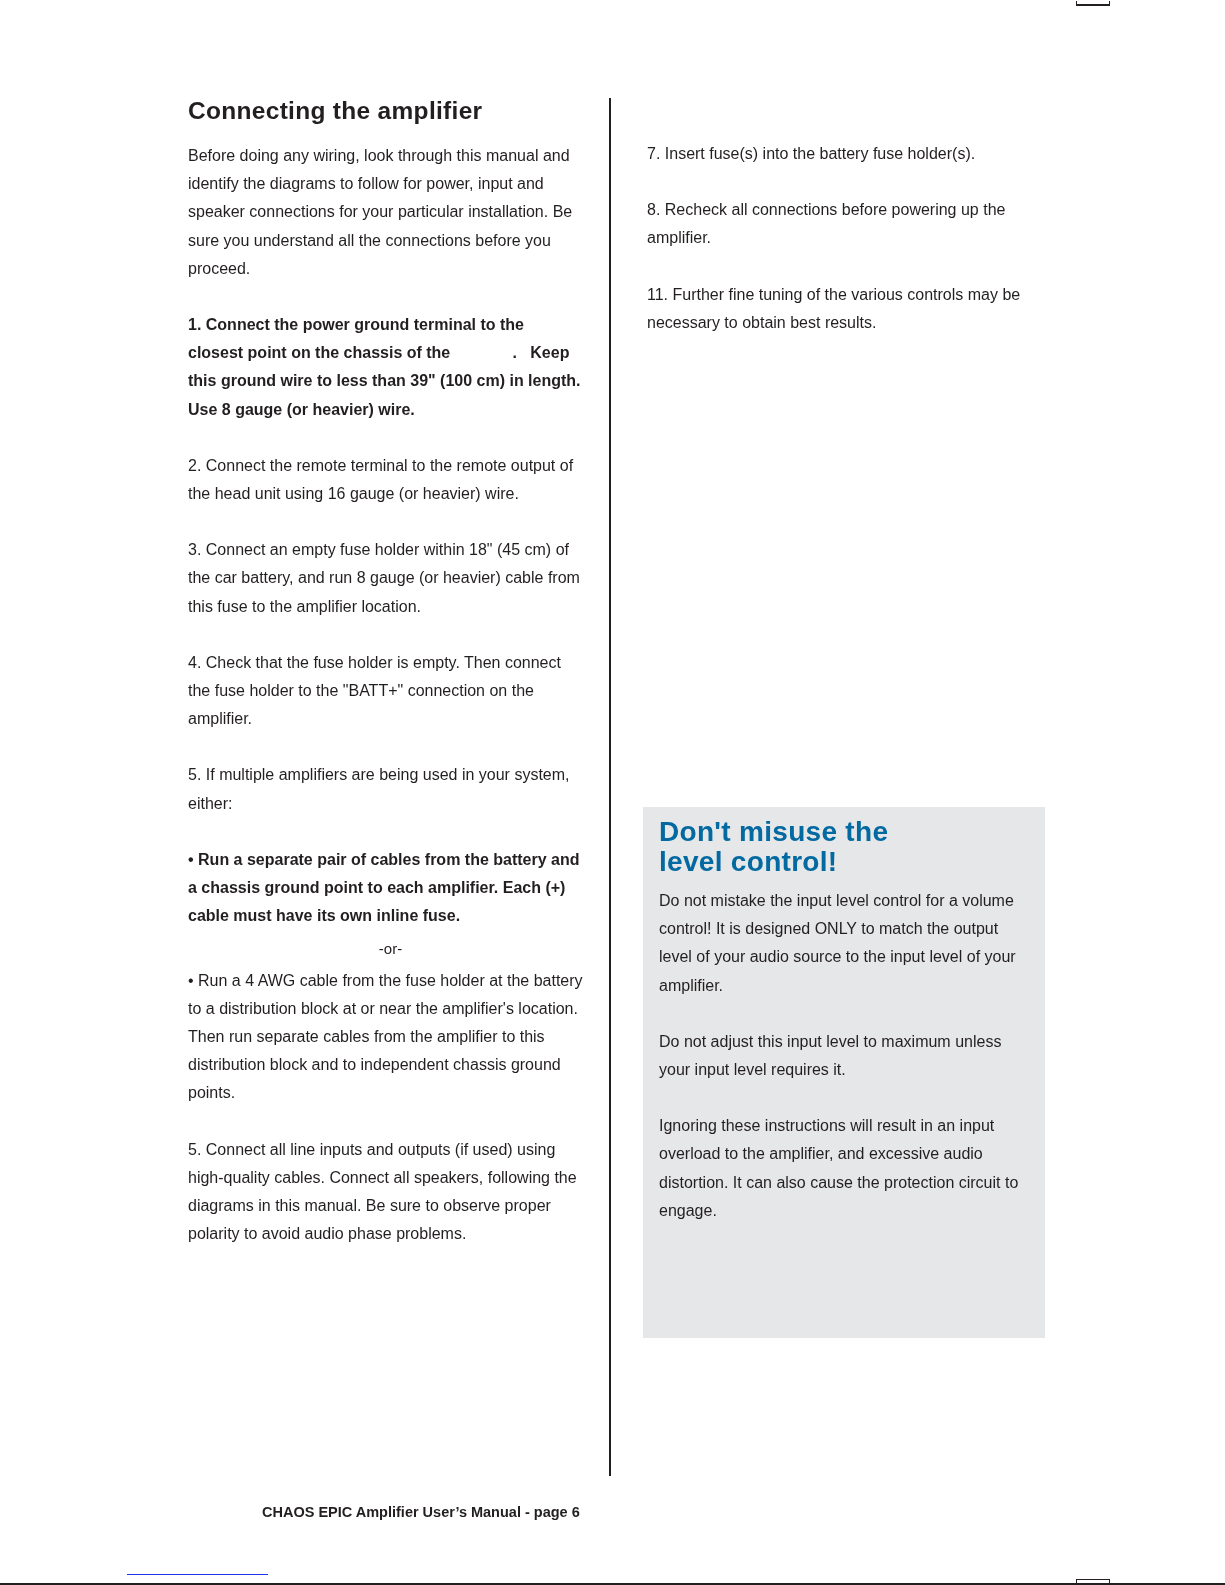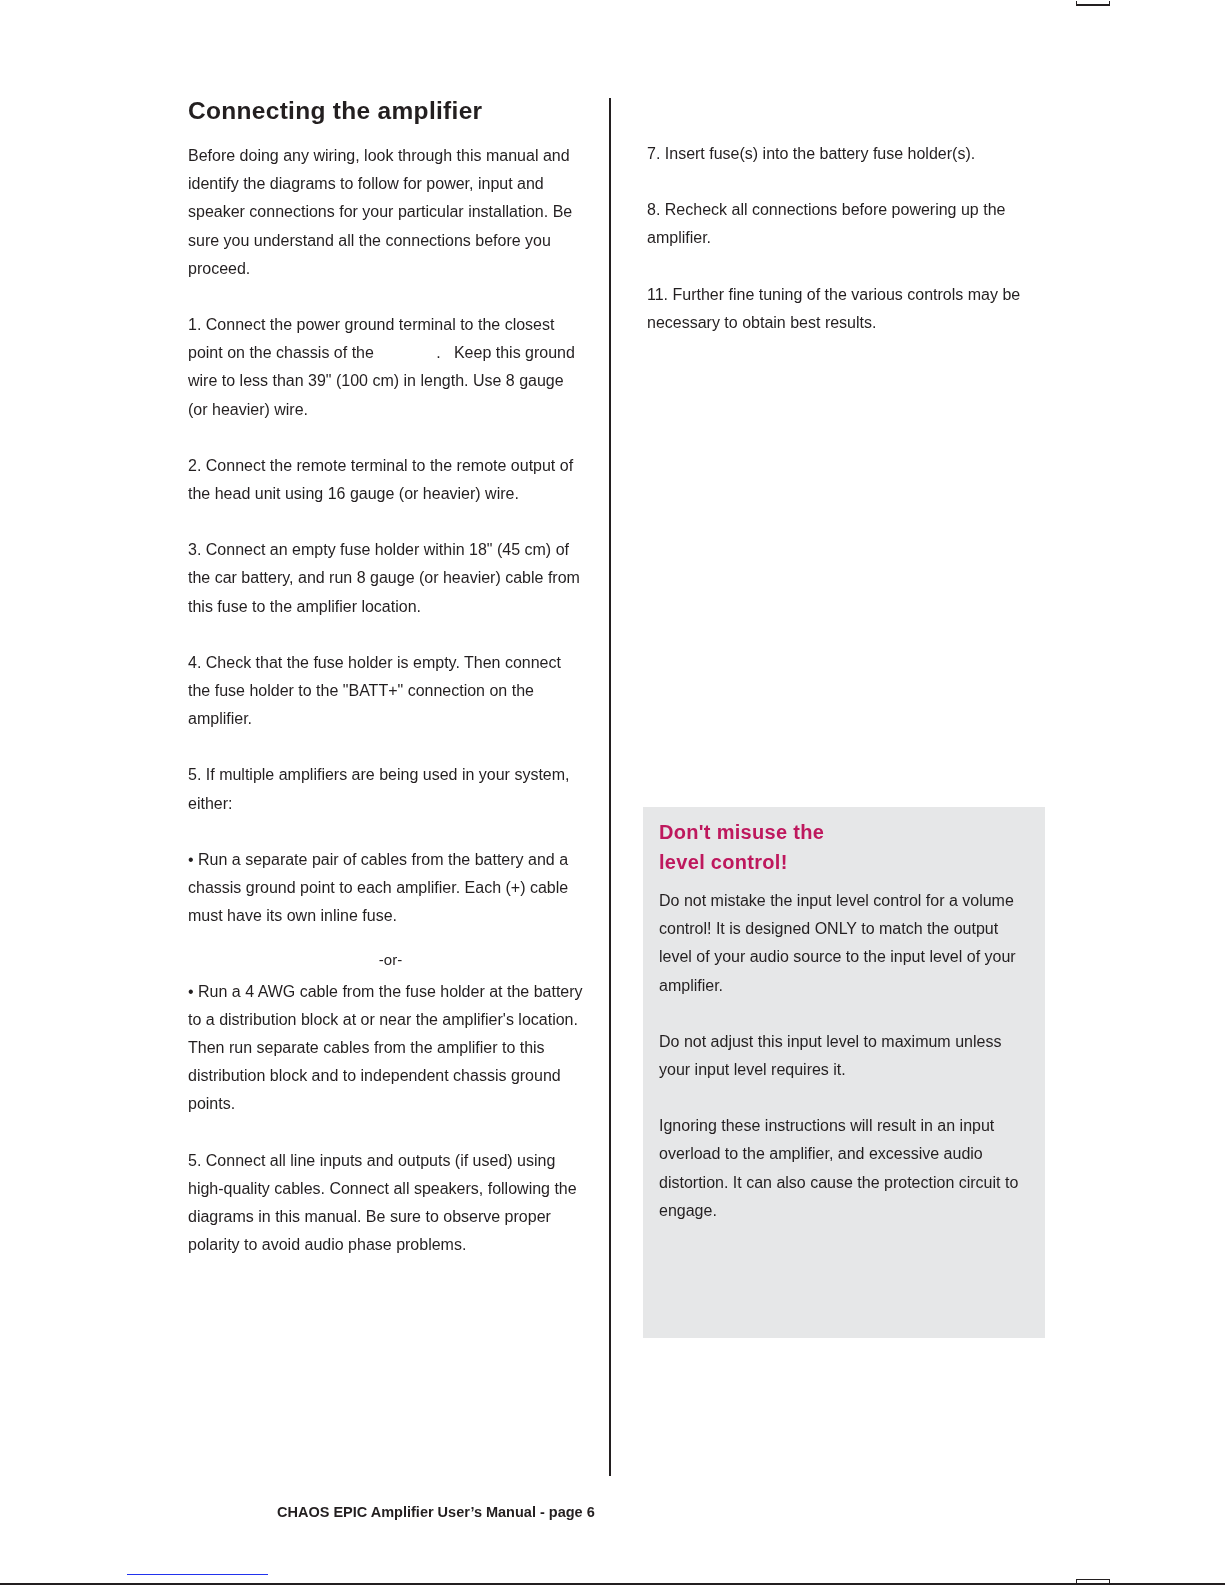--- a/index.html
+++ b/index.html
@@ -28,37 +28,37 @@
     background: #231f20;
   }
   h1.title {
     font-family: "Liberation Sans", sans-serif;
     font-weight: 900; font-size: 24.5px; letter-spacing: 0.3px;
     margin: 0 0 15px 0; line-height: 32px; color: #231f20;
   }
   p.para {
     margin: 0 0 28px 0; font-size: 16px; line-height: 28.2px; color: #231f20;
   }
-  p.para.tight { margin-bottom: 16px; }
+  p.para.tight { margin-bottom: 5px; font-weight: bold; }
   p.or {
     margin: 3px; font-size: 15px; line-height: 28.2px; text-align: center;
     padding-left: 10px; margin-bottom: 3px;
   }
   .callout {
     position: absolute; left: 643px; top: 807px; width: 402px; height: 531px;
     background: #e6e7e8;
   }
   .callout-inner { padding: 10px 10px 0 16px; }
   .callout h2 {
-    margin: 0 0 10px 0; font-weight: 900; font-size: 20px; line-height: 30px;
-    letter-spacing: 0.3px; color: #be185d;
+    margin: 0 0 10px 0; font-weight: 900; font-size: 28px; line-height: 30px;
+    letter-spacing: 0.3px; color: #0369a1;
   }
   .callout p.para { margin-bottom: 28px; }
   .footer {
-    position: absolute; left: 277px; top: 1504px;
+    position: absolute; left: 262px; top: 1504px;
     font-size: 14.5px; font-weight: bold; color: #231f20;
   }
   .footer .epic { font-weight: 900; }
   .footer .rest { font-weight: bold; }
   .link-underline {
     position: absolute; left: 127px; top: 1574px; width: 141px; height: 1px;
     background: #2233ee;
   }
   .page-border-bottom {
     position: absolute; left: 0; top: 1583px; width: 1225px; height: 2px;
@@ -70,21 +70,21 @@
   }
 </style>
 </head>
 <body>
 
 <div class="page-mark-top"></div>
 
 <div class="col-left">
   <h1 class="title">Connecting the amplifier</h1>
   <p class="para">Before doing any wiring, look through this manual and identify the diagrams to follow for power, input and speaker connections for your particular installation. Be sure you understand all the connections before you proceed.</p>
-  <p class="para" style="white-space: pre-wrap;">1. Connect the power ground terminal to the closest point on the chassis of the              .   Keep this ground wire to less than 39" (100 cm) in length. Use 8 gauge (or heavier) wire.</p>
+  <p class="para" style="white-space: pre-wrap; font-weight: bold;">1. Connect the power ground terminal to the closest point on the chassis of the              .   Keep this ground wire to less than 39" (100 cm) in length. Use 8 gauge (or heavier) wire.</p>
   <p class="para">2. Connect the remote terminal to the remote output of the head unit using 16 gauge (or heavier) wire.</p>
   <p class="para">3. Connect an empty fuse holder within 18" (45 cm) of the car battery, and run 8 gauge (or heavier) cable from this fuse to the amplifier location.</p>
   <p class="para">4. Check that the fuse holder is empty. Then connect the fuse holder to the "BATT+" connection on the amplifier.</p>
   <p class="para">5. If multiple amplifiers are being used in your system, either:</p>
   <p class="para tight">• Run a separate pair of cables from the battery and a chassis ground point to each amplifier. Each (+) cable must have its own inline fuse.</p>
   <p class="or">-or-</p>
   <p class="para">• Run a 4 AWG cable from the fuse holder at the battery to a distribution block at or near the amplifier's location. Then run separate cables from the amplifier to this distribution block and to independent chassis ground points.</p>
   <p class="para">5. Connect all line inputs and outputs (if used) using high-quality cables. Connect all speakers, following the diagrams in this manual. Be sure to observe proper polarity to avoid audio phase problems.</p>
 </div>
 

